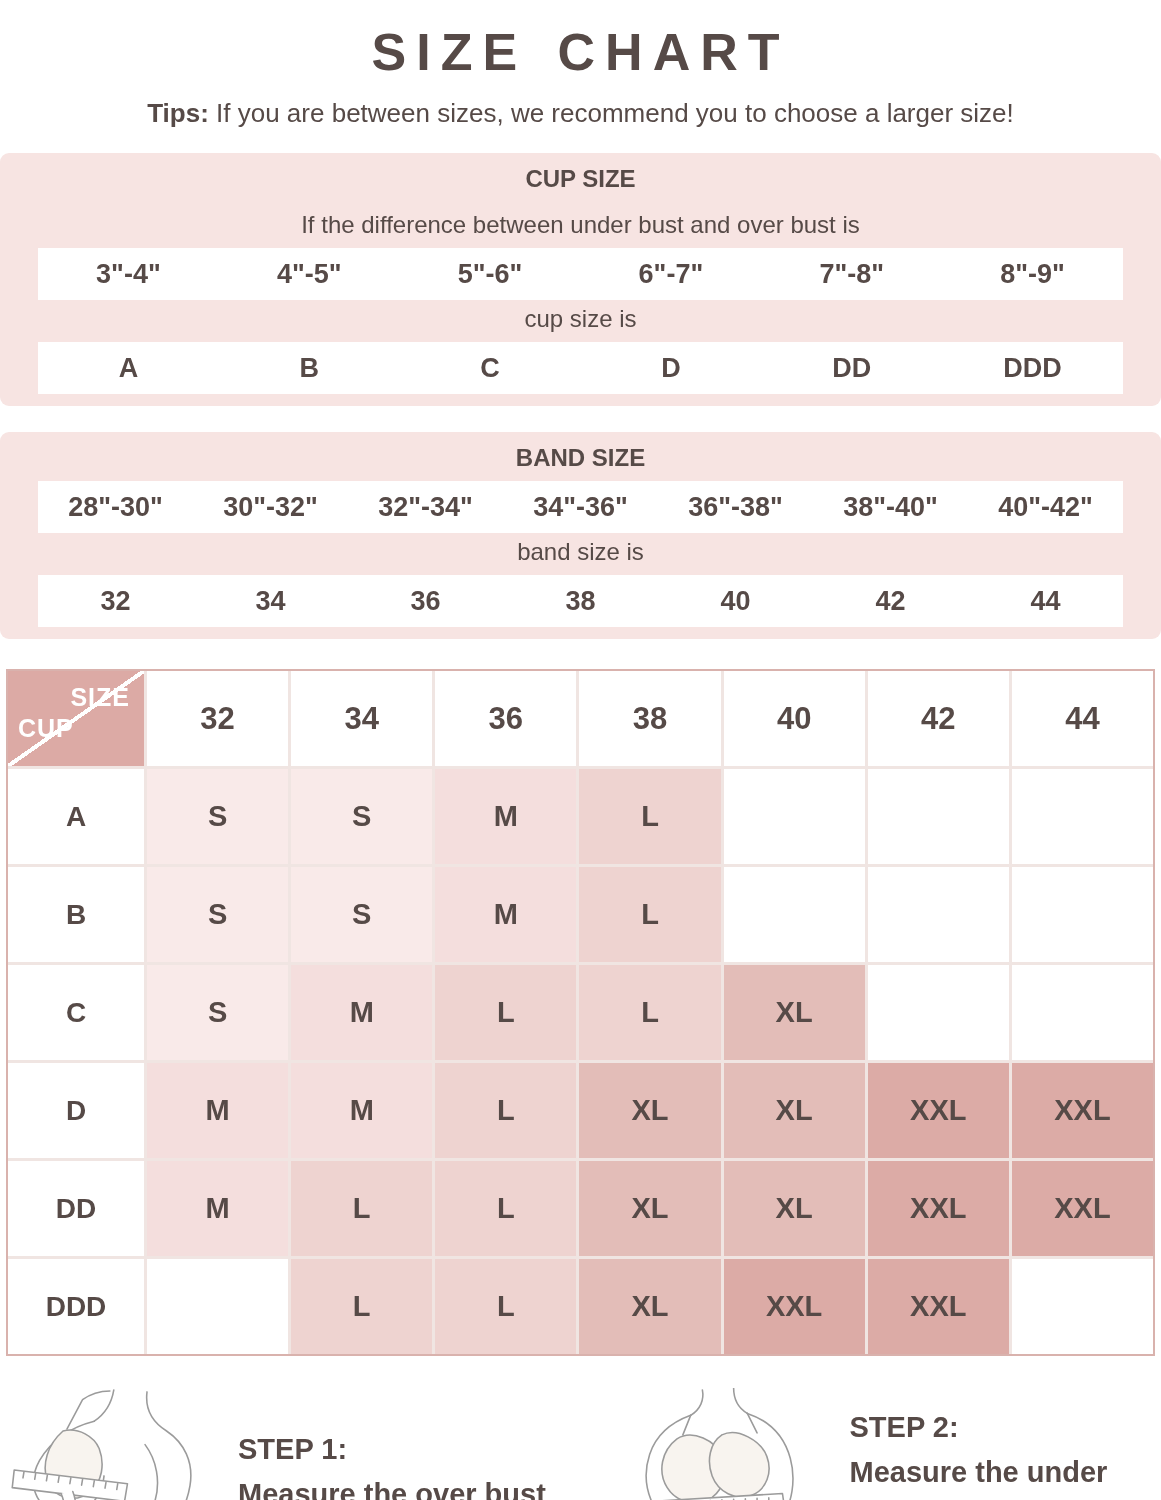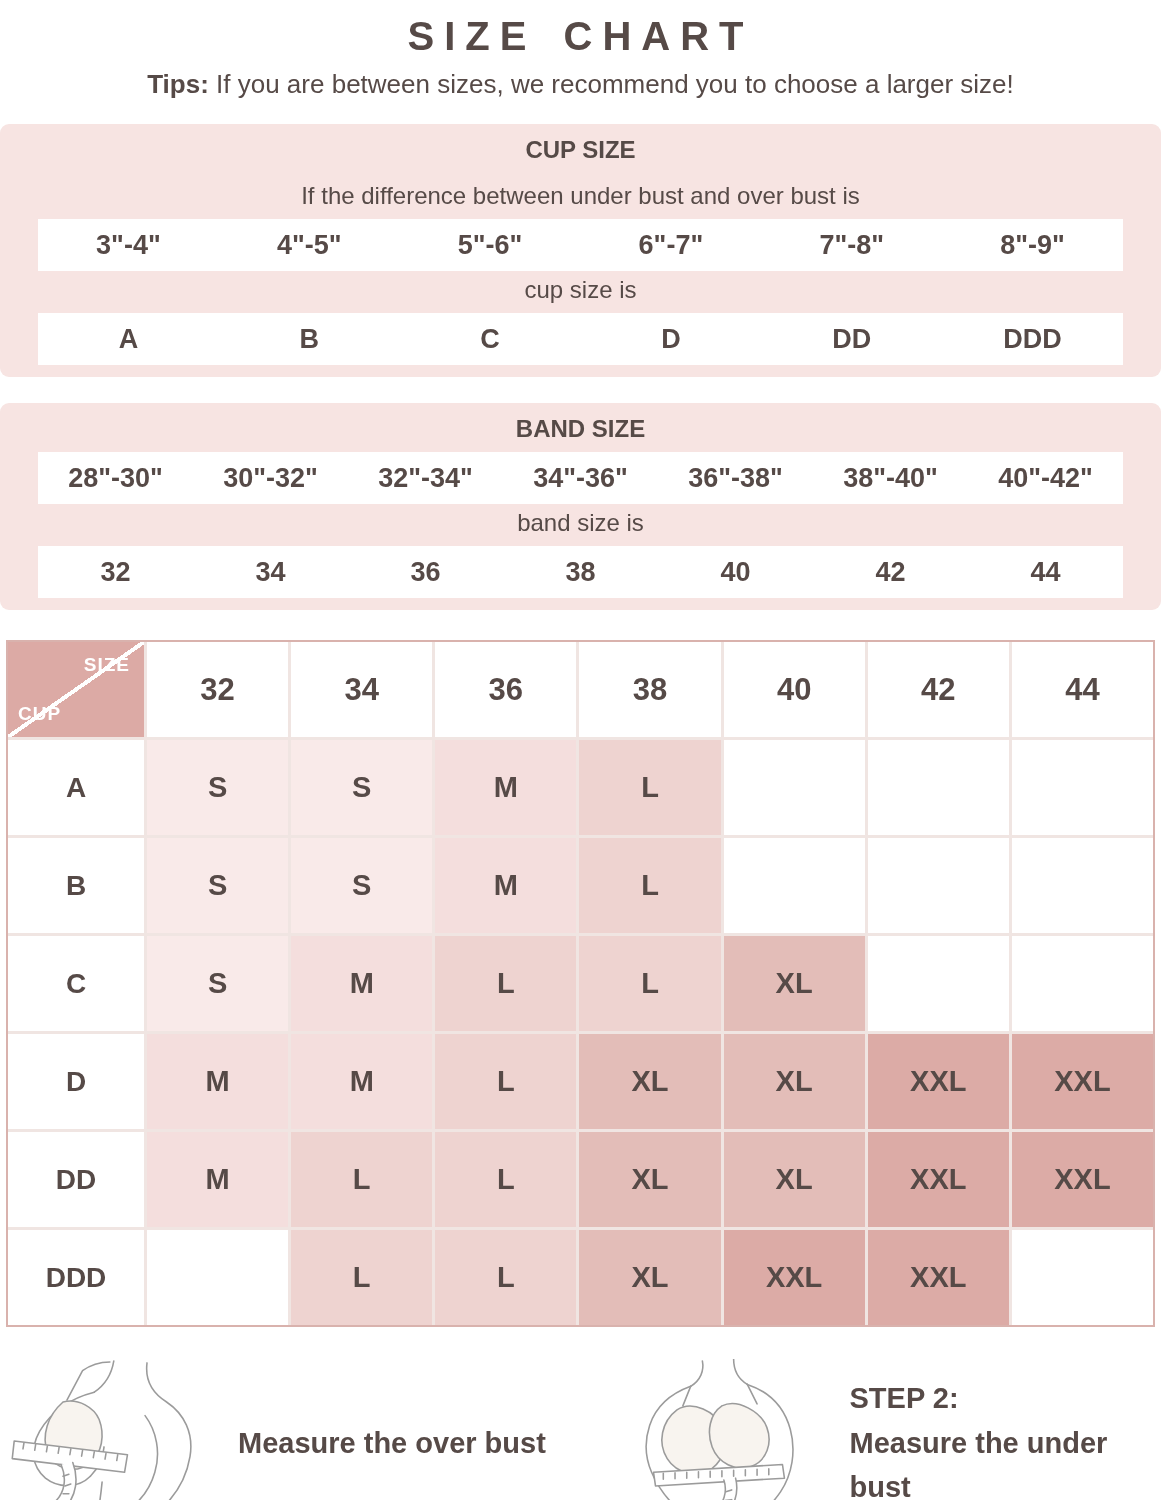--- a/index.html
+++ b/index.html
@@ -7,21 +7,21 @@
   .page {
     width: 1161px; height: 1500px; margin: 0 auto; background: #fff;
     font-family: "Liberation Sans", "DejaVu Sans", sans-serif;
     color: var(--accent-text, #564a47);
     overflow: hidden;
   }
 
   
   .header { text-align: center; padding-top: 6px; }
   .title {
-    margin: 8px; font-size: 40px; font-weight: 700;
+    margin: 16px; font-size: 52px; font-weight: 700;
     letter-spacing: 10px; word-spacing: 6px;
     color: var(--accent-text, #564a47);
   }
   .tips { margin: 10px 0 0 0; font-size: 26px; }
   .tips-label { font-weight: 700; }
 
   
   .pink-section {
     background: var(--section-bg, #f7e4e2);
     margin-top: 24px; padding: 12px 0 12px; text-align: center; border-radius: 9px;
@@ -58,25 +58,25 @@
     position: relative;
     background:
       linear-gradient(to bottom right,
         rgba(255,255,255,0) calc(50% - 2px),
         #ffffff calc(50% - 2px),
         #ffffff calc(50% + 2px),
         rgba(255,255,255,0) calc(50% + 2px)),
       var(--corner-bg, #dcaaa5);
   }
   .corner-top, .corner-bottom {
-    position: absolute; color: #ffffff; font-weight: 700; font-size: 19px;
+    position: absolute; color: #ffffff; font-weight: 700; font-size: 25px;
     letter-spacing: 1px;
   }
   .corner-top { top: 12px; right: 14px; }
-  .corner-bottom { bottom: 12px; left: 10px; }
+  .corner-bottom { bottom: 23px; left: 10px; }
   .sz-empty { background: #ffffff; }
   .sz-s   { background: var(--size-s,  #f9eae9); }
   .sz-m   { background: var(--size-m,  #f4dedd); }
   .sz-l   { background: var(--size-l,  #eed3d0); }
   .sz-xl  { background: var(--size-xl, #e3bdb8); }
   .sz-xxl { background: var(--size-xxl,#dcaba6); }
 
   
   .steps { display: flex; margin-top: 32px; padding-left: 8px; }
   .step { flex: 1; display: flex; align-items: center; }
@@ -222,20 +222,21 @@
           <path d="M96,126 C94,146 92,160 88,172"></path>
           <path d="M56,44 C40,58 34,78 40,96 C48,114 70,118 84,106 C96,96 99,78 93,62 C88,50 72,40 56,44" fill="#f8f4ef"></path>
           <path d="M60,42 L76,12 M76,12 C84,6 94,3 104,3"></path>
           <path d="M6,84 L122,98 L119,116 L4,102 Z" fill="#ffffff"></path>
           <path d="M16,86 L15,92 M28,87.5 L27,93.5 M40,89 L39,95 M52,90.5 L51,96.5 M64,92 L63,98 M76,93.5 L75,99.5 M88,95 L87,101 M100,96.5 L99,102.5 M112,98 L111,104"></path>
           <path d="M66,106 C72,122 70,140 58,152 L48,146 C58,136 60,122 54,108" fill="#ffffff"></path>
           <path d="M62,118 L56,120 M64,128 L58,130 M62,138 L56,138"></path>
         </g>
       </svg>
       <div class="step-text-block">
+        <div class="step-label">STEP 1:</div>
         <div class="step-desc">Measure the over bust</div>
       </div>
     </div>
 
     <div class="step step-2">
       <svg class="illus" width="196" height="168" viewBox="0 0 200 172">
         <g fill="none" stroke="#9b9b9b" stroke-width="1.6" stroke-linecap="round" stroke-linejoin="round">
           <path d="M84,2 C86,12 82,22 72,28"></path>
           <path d="M116,0 C116,10 120,20 130,26"></path>
           <path d="M72,28 C50,36 36,50 30,68 C24,86 26,102 32,116 C38,130 48,144 60,154 C66,159 74,164 82,168"></path>

